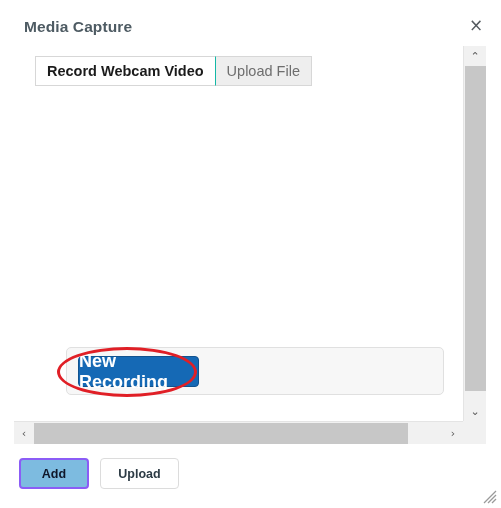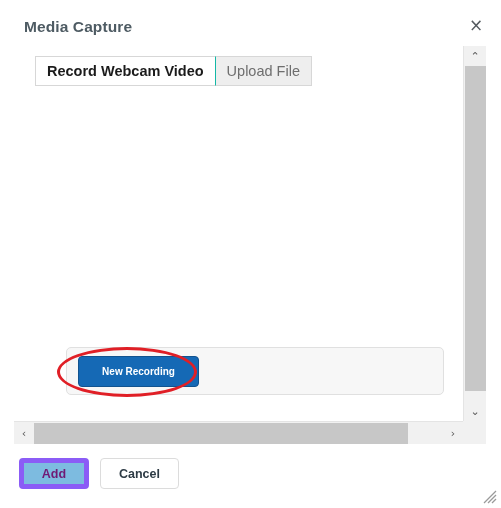--- a/index.html
+++ b/index.html
@@ -130,21 +130,21 @@
   .new-recording-btn {
     position: absolute;
     left: 11px;
     top: 8px;
     width: 121px;
     height: 31px;
     background: #1569b5;
     border: 1px solid #12538f;
     border-radius: 4px;
     color: #ffffff;
-    font-size: 10px;
+    font-size: 18px;
     font-weight: bold;
     display: flex;
     align-items: center;
     justify-content: center;
     cursor: pointer;
     box-sizing: border-box;
     user-select: none;
   }
   .timer {
     position: absolute;
@@ -279,22 +279,22 @@
     align-items: center;
     justify-content: center;
     box-sizing: border-box;
     cursor: pointer;
     user-select: none;
   }
   .btn-add {
     left: 19px;
     width: 70px;
     background: #7dbbe0;
-    border: 5px solid #8b5cf6;
-    color: #701a75;
+    border: 2px solid #8b5cf6;
+    color: #0f172a;
     text-align: center;
   }
   .btn-cancel {
     left: 100px;
     width: 79px;
     background: #ffffff;
     border: 1px solid #dcdcdc;
     color: #2d3b45;
   }
 
@@ -343,21 +343,21 @@
   <div class="hscroll">
     <div class="arrow left">‹</div>
     <div class="thumb"></div>
     <div class="arrow right">›</div>
   </div>
 
   <div class="scroll-corner"></div>
 
   <div class="dlg-footer">
     <div class="btn btn-add">Add</div>
-    <div class="btn btn-cancel">Cancel</div>
+    <div class="btn btn-cancel">Upload</div>
 
     <div class="resize-grip">
       <svg width="14" height="14" viewBox="0 0 14 14">
         <line x1="13" y1="1" x2="1" y2="13" stroke="#9a9a9a" stroke-width="1.3"></line>
         <line x1="13" y1="5" x2="5" y2="13" stroke="#9a9a9a" stroke-width="1.3"></line>
         <line x1="13" y1="9" x2="9" y2="13" stroke="#9a9a9a" stroke-width="1.3"></line>
       </svg>
     </div>
   </div>
 

